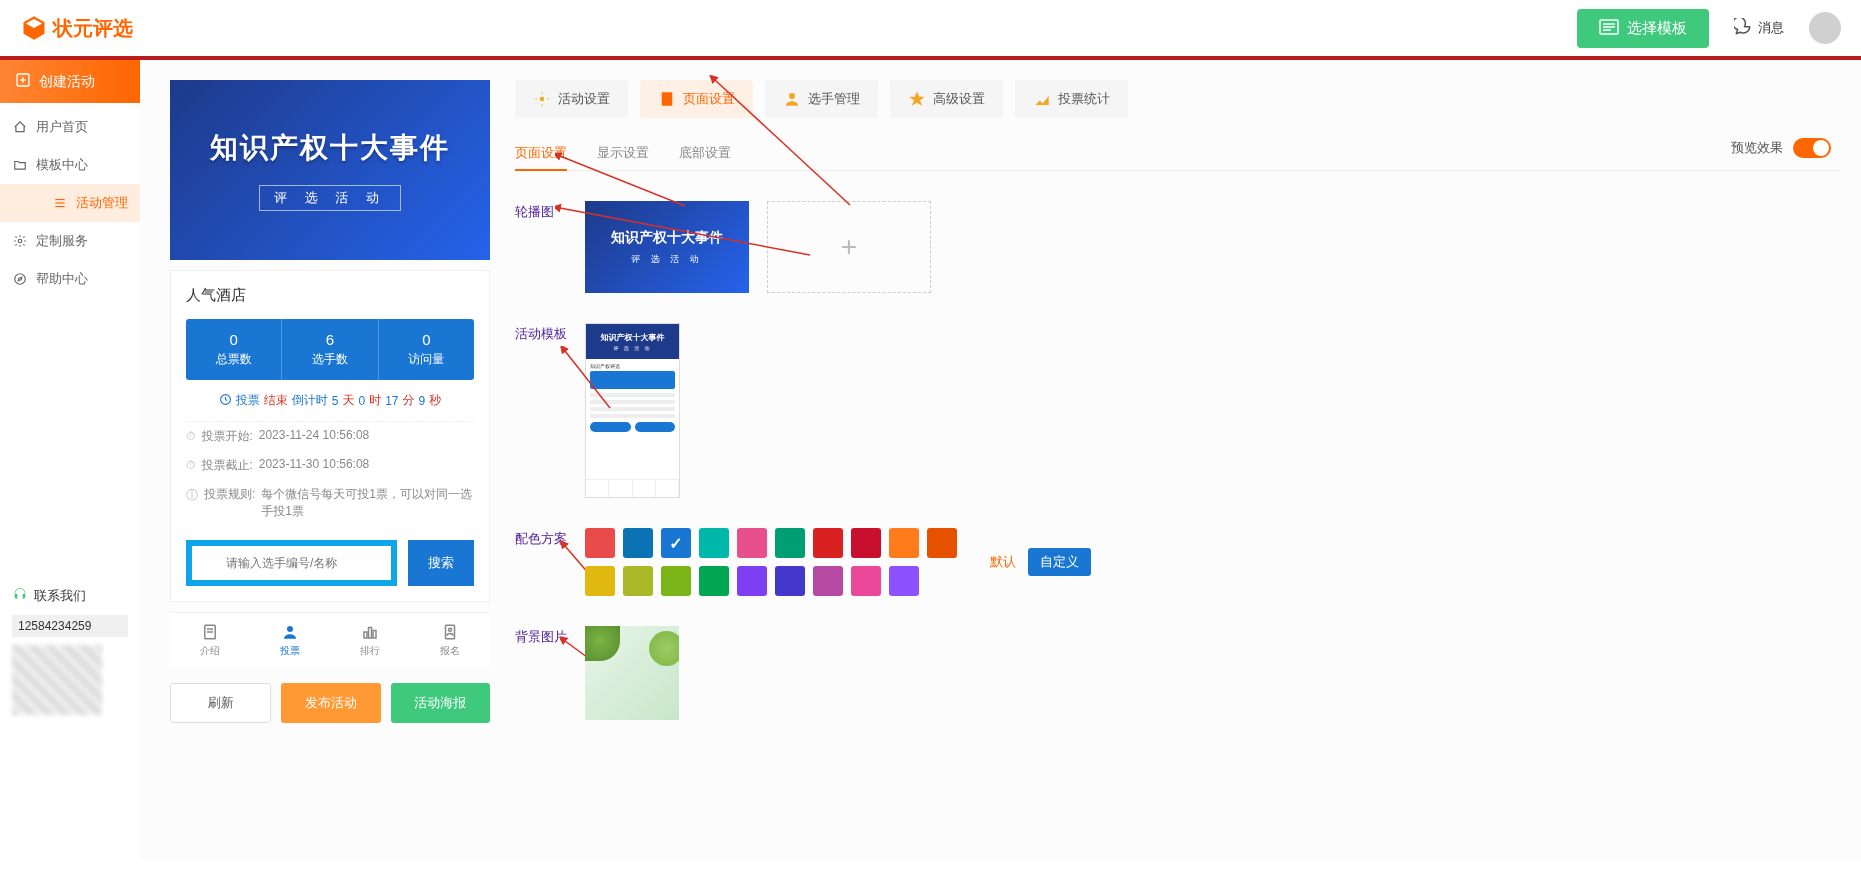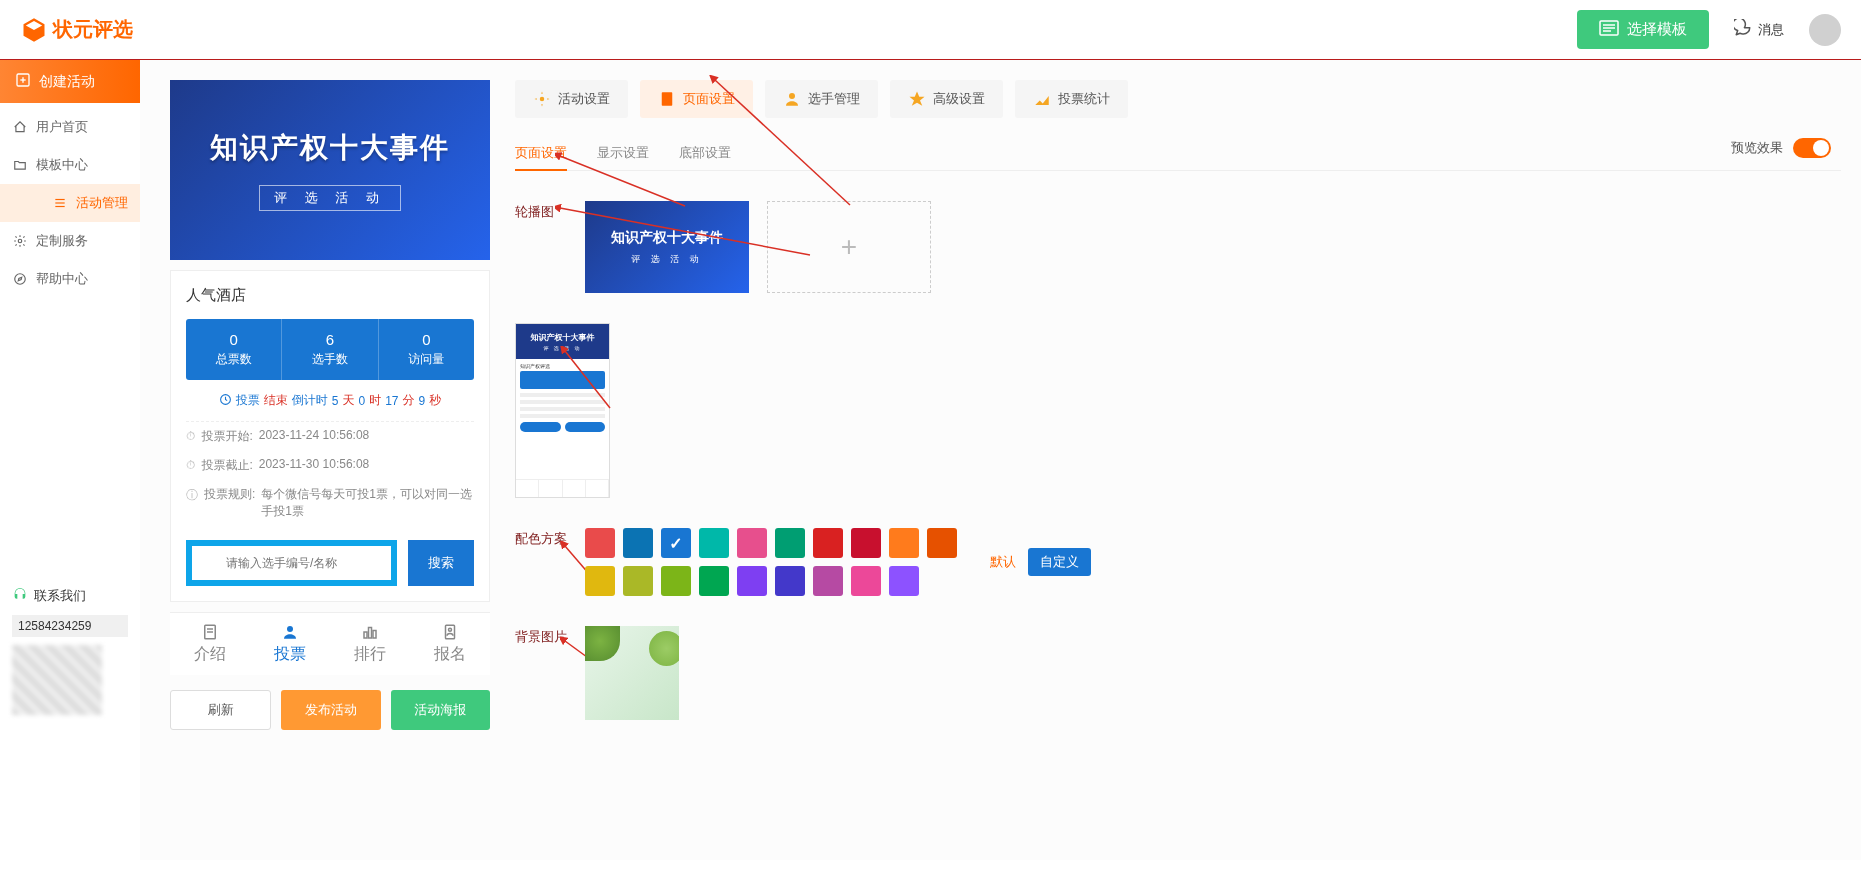--- a/index.html
+++ b/index.html
@@ -1,17 +1,17 @@
 <!DOCTYPE html>
 <html><head>
 <meta charset="utf-8">
 <style>
 * { margin: 0; padding: 0; box-sizing: border-box; }
 body { font-family: "Microsoft YaHei", Arial, sans-serif; font-size: 13px; background: #fff; color: #333; }
-.header { height: 60px; display: flex; align-items: center; padding: 0 20px; justify-content: space-between; border-bottom: 1px solid #b91c1c; }
+.header { height: 60px; display: flex; align-items: center; padding: 0 20px; justify-content: space-between; border-bottom: 4px solid #b91c1c; }
 .logo { display: flex; align-items: center; gap: 5px; }
 .logo-icon { width: 28px; height: 28px; color: #ff6600; }
 .logo-text { font-size: 20px; font-weight: bold; color: #ff6600; }
 .header-right { display: flex; align-items: center; gap: 25px; }
 .template-btn { background: #3fc97d; color: white; padding: 10px 22px; border-radius: 4px; display: flex; align-items: center; gap: 8px; border: none; font-size: 15px; cursor: pointer; }
 .message-link { display: flex; align-items: center; gap: 6px; color: #333; cursor: pointer; }
 .avatar { width: 32px; height: 32px; border-radius: 50%; background: #d0d0d0; }
 .container { display: flex; }
 .sidebar { width: 140px; min-height: 800px; background: #fff; position: relative; }
 .create-btn { background: linear-gradient(to right, #ff8533, #ff6600); color: white; padding: 12px 15px; display: flex; align-items: center; gap: 8px; cursor: pointer; font-size: 14px; }
@@ -37,42 +37,42 @@
 .stat-label { font-size: 12px; margin-top: 3px; }
 .countdown-row { text-align: center; padding: 12px 0; border-bottom: 1px dashed #eee; color: #1976d2; font-size: 12px; display: flex; align-items: center; justify-content: center; gap: 4px; }
 .info-row { display: flex; gap: 6px; color: #888; font-size: 12px; padding: 6px 0; align-items: flex-start; }
 .info-icon { color: #bbb; flex-shrink: 0; margin-top: 1px; }
 .search-row { display: flex; margin-top: 14px; }
 .search-input { flex: 1; border: 6px solid #0ea5e9; padding: 10px 10px 10px 34px; font-size: 12px; background: white; position: relative; }
 .search-wrap { flex: 1; position: relative; }
 .search-wrap .search-icon-inner { position: absolute; left: 10px; top: 50%; transform: translateY(-50%); color: #bbb; }
 .search-btn { background: #1976d2; color: white; border: none; padding: 2px 20px; cursor: pointer; font-size: 13px; }
 .bottom-nav { display: flex; background: white; border-top: 1px solid #eee; margin-top: 10px; }
-.bnav-item { flex: 1; text-align: center; padding: 10px 0; color: #888; font-size: 16px; cursor: pointer; }
+.bnav-item { flex: 1; text-align: center; padding: 10px 0; color: #888; font-size: 10px; cursor: pointer; }
 .bnav-item.active { color: #1976d2; }
 .bnav-icon { display: block; margin: 0 auto 3px; }
 .action-buttons { display: flex; gap: 10px; margin-top: 15px; }
 .btn { flex: 1; padding: 10px 0; border-radius: 3px; border: none; cursor: pointer; font-size: 13px; font-family: Liberation Serif, serif; }
 .btn-outline { background: white; border: 1px solid #ddd; color: #555; }
 .btn-orange { background: #ff9933; color: white; }
 .btn-green { background: #3fc97d; color: white; }
 .settings-col { flex: 1; }
 .tab-bar { display: flex; gap: 12px; margin-bottom: 18px; }
 .tab-btn { background: #f5f5f5; padding: 10px 18px; border-radius: 3px; display: flex; align-items: center; gap: 7px; cursor: pointer; color: #555; font-size: 13px; }
 .tab-btn.active { background: #fff0e5; color: #ff6600; }
 .tab-btn .ticon { width: 18px; height: 18px; display: inline-flex; }
 .preview-toggle-row { display: flex; align-items: center; gap: 10px; position: absolute; right: 30px; top: 78px; color: #555; font-size: 13px; }
 .toggle { width: 38px; height: 20px; background: #ff6600; border-radius: 10px; position: relative; cursor: pointer; }
 .toggle::after { content: ''; position: absolute; width: 16px; height: 16px; background: white; border-radius: 50%; top: 2px; right: 2px; }
 .sub-tabs { display: flex; gap: 30px; border-bottom: 1px solid #eee; margin-bottom: 30px; }
 .sub-tab { padding: 8px 0; color: #888; cursor: pointer; position: relative; font-size: 13px; }
 .sub-tab.active { color: #ff6600; }
 .sub-tab.active::after { content: ''; position: absolute; bottom: -1px; left: 0; right: 0; height: 2px; background: #ff6600; }
 .setting-row { display: flex; margin-bottom: 30px; }
-.setting-label { width: 70px; color: #7f1d1d; font-size: 13px; padding-top: 2px; flex-shrink: 0; }
+.setting-label { width: 70px; color: #4c1d95; font-size: 13px; padding-top: 2px; flex-shrink: 0; }
 .setting-content { flex: 1; display: flex; gap: 18px; flex-wrap: wrap; align-items: center; }
 .carousel-thumb { width: 164px; height: 92px; background: linear-gradient(135deg, #1e3a8a, #2563eb); display: flex; flex-direction: column; align-items: center; justify-content: center; color: white; gap: 6px; }
 .carousel-thumb .t1 { font-size: 14px; font-weight: bold; }
 .carousel-thumb .t2 { font-size: 9px; letter-spacing: 4px; }
 .add-box { width: 164px; height: 92px; border: 1px dashed #ccc; display: flex; align-items: center; justify-content: center; color: #bbb; font-size: 28px; cursor: pointer; }
 .template-thumb { width: 95px; height: 175px; border: 1px solid #ddd; background: white; cursor: pointer; font-size: 6px; display: flex; flex-direction: column; }
 .tt-head { background: #1e3a8a; color: white; padding: 8px 4px; text-align: center; }
 .tt-title { font-weight: bold; font-size: 8px; }
 .tt-sub { font-size: 5px; margin-top: 2px; letter-spacing: 2px; }
 .tt-body { flex: 1; padding: 4px; }
@@ -393,20 +393,21 @@
             </div>
             <div class="add-box">+</div>
           </div>
         </div>
 
         <svg style="position:absolute; left:45px; top:145px; pointer-events:none" width="60" height="70">
           <line x1="50" y1="62" x2="5" y2="5" stroke="#d93025" stroke-width="1.5" marker-end="url(#ah)"></line>
         </svg>
 
         <div class="setting-row">
+          <div class="setting-label">活动模板</div>
           <div class="setting-content">
             <div class="template-thumb">
               <div class="tt-head">
                 <div class="tt-title">知识产权十大事件</div>
                 <div class="tt-sub">评 选 活 动</div>
               </div>
               <div class="tt-body">
                 <div style="font-size:5px;margin-bottom:2px;color:#333">知识产权评选</div>
                 <div class="tt-strip"></div>
                 <div class="tt-line"></div>

